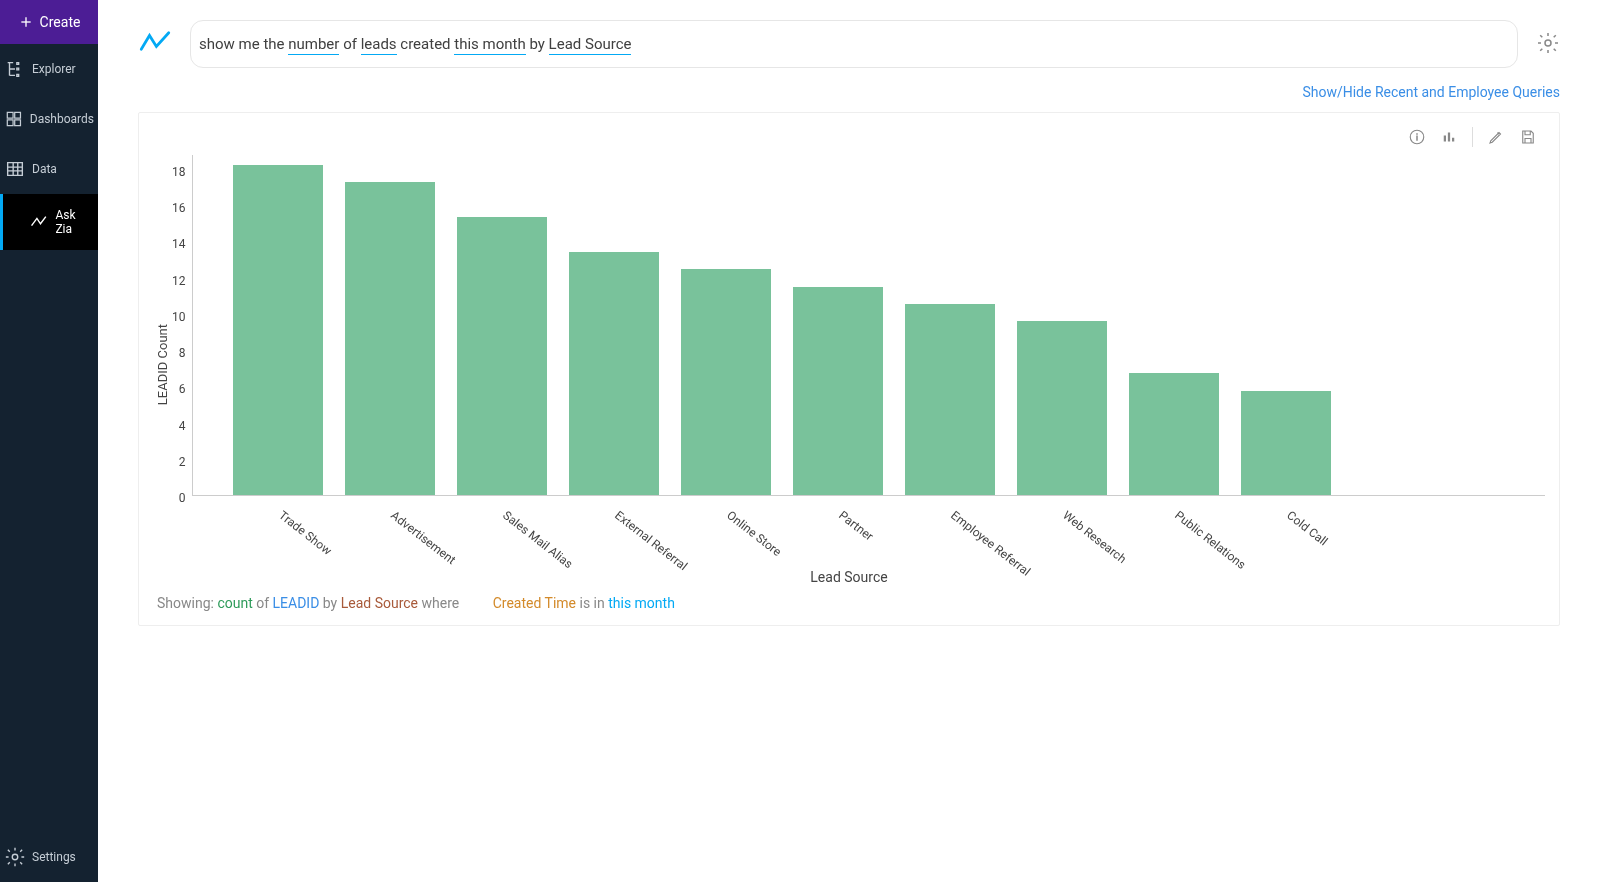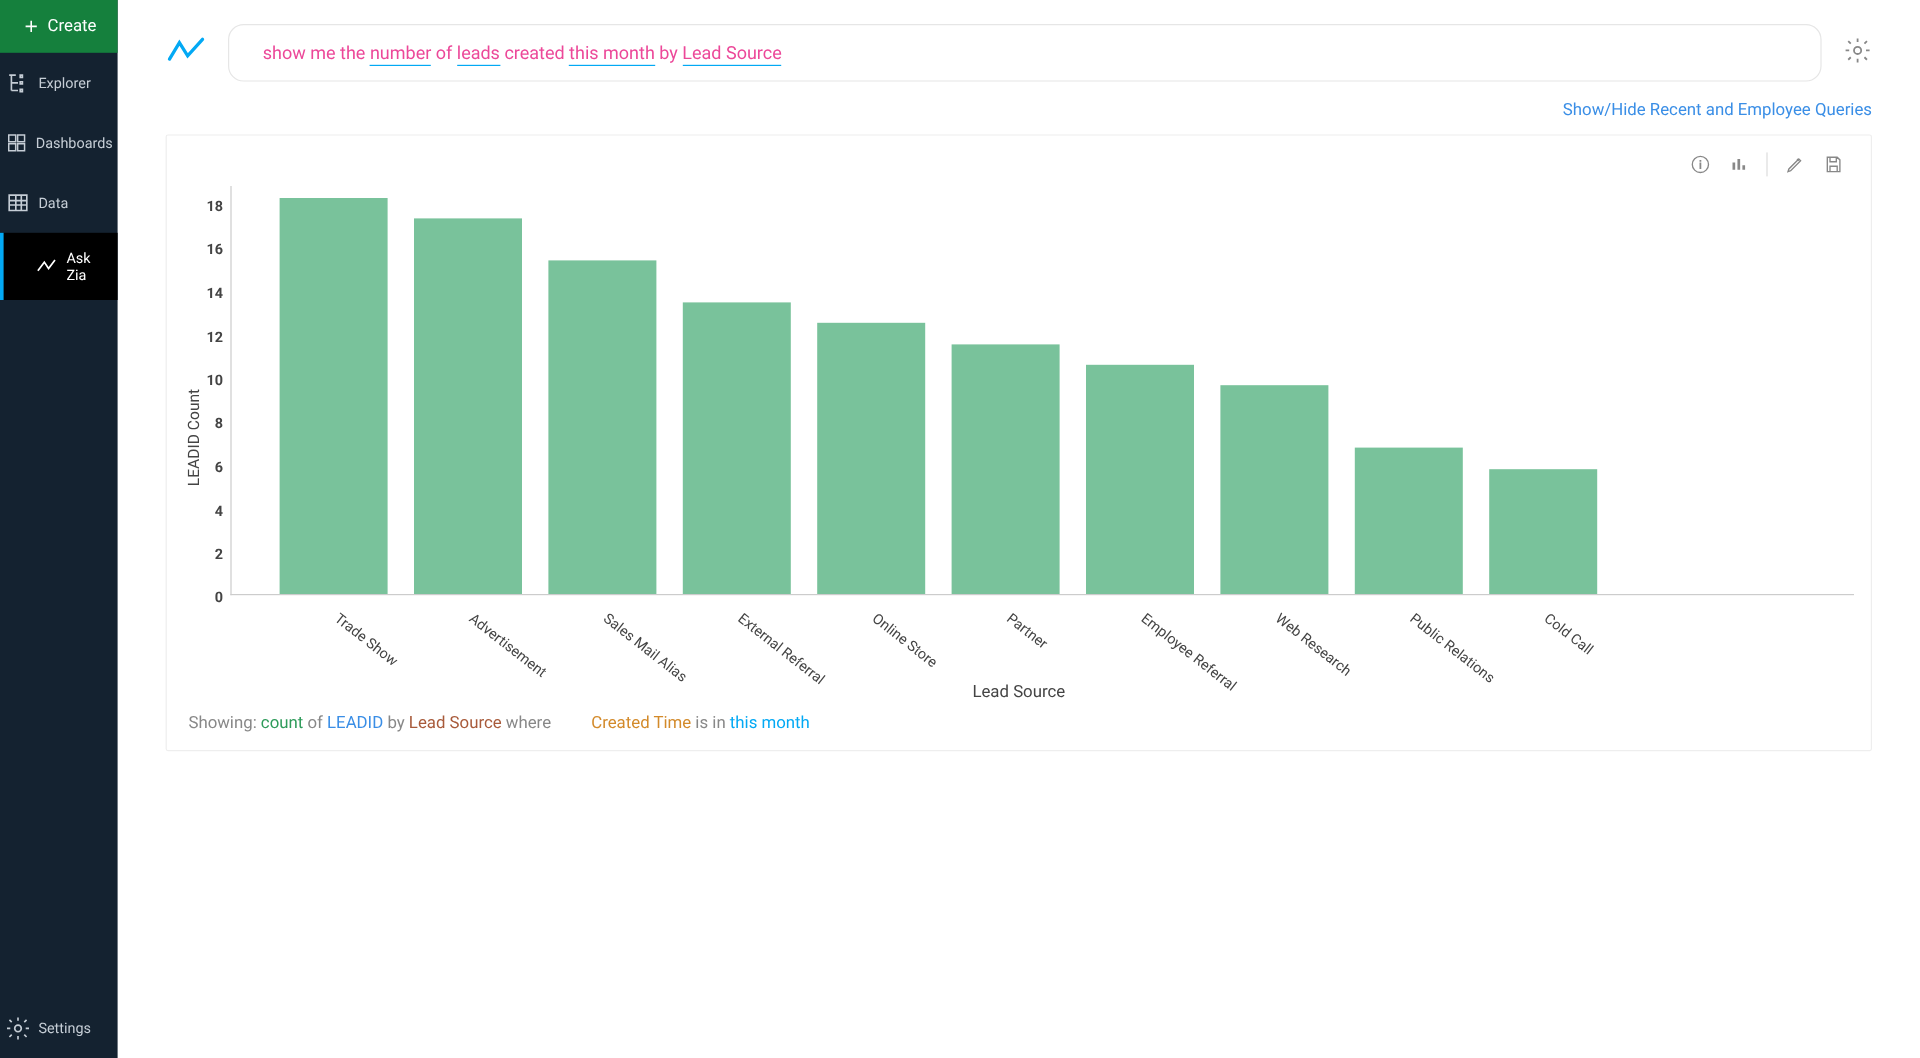--- a/index.html
+++ b/index.html
@@ -14,21 +14,21 @@
       color: #333;
     }
     .sidebar {
       width: 98px;
       background: #142230;
       display: flex;
       flex-direction: column;
       flex-shrink: 0;
     }
     .create-btn {
-      background: #15803d;
+      background: #4c1d95;
       color: #fff;
       height: 44px;
       display: flex;
       align-items: center;
       justify-content: center;
       font-size: 14px;
       gap: 6px;
       cursor: pointer;
     }
     .nav-item {
@@ -70,23 +70,23 @@
       margin-bottom: 16px;
     }
     .zia-logo {
       color: #03a9f4;
       font-size: 24px;
     }
     .query-input {
       flex: 1;
       border: 1px solid #e6e6e6;
       border-radius: 13px;
-      padding: 14px 28px;
+      padding: 14px 8px;
       font-size: 15px;
-      color: #ec4899;
+      color: #404040;
     }
     .query-input .underlined { border-bottom: 1.5px solid #03a9f4; padding-bottom: 1px; }
     .gear-btn { color: #888; cursor: pointer; }
     .gear-btn svg { width: 24px; height: 24px; }
     .suggest-link {
       text-align: right;
       color: #3a8ee6;
       font-size: 14px;
       margin-bottom: 12px;
       cursor: pointer;
@@ -124,21 +124,20 @@
     }
     .y-ticks {
       display: flex;
       flex-direction: column;
       justify-content: space-between;
       height: 340px;
       padding-right: 6px;
       align-items: flex-end;
       align-self: flex-start;
       margin-top: 10px;
-      font-weight: bold;
     }
     .y-tick { font-size: 12px; color: #444; }
     .plot {
       flex: 1;
       display: flex;
       flex-direction: column;
     }
     .bars {
       flex: 1;
       display: flex;

